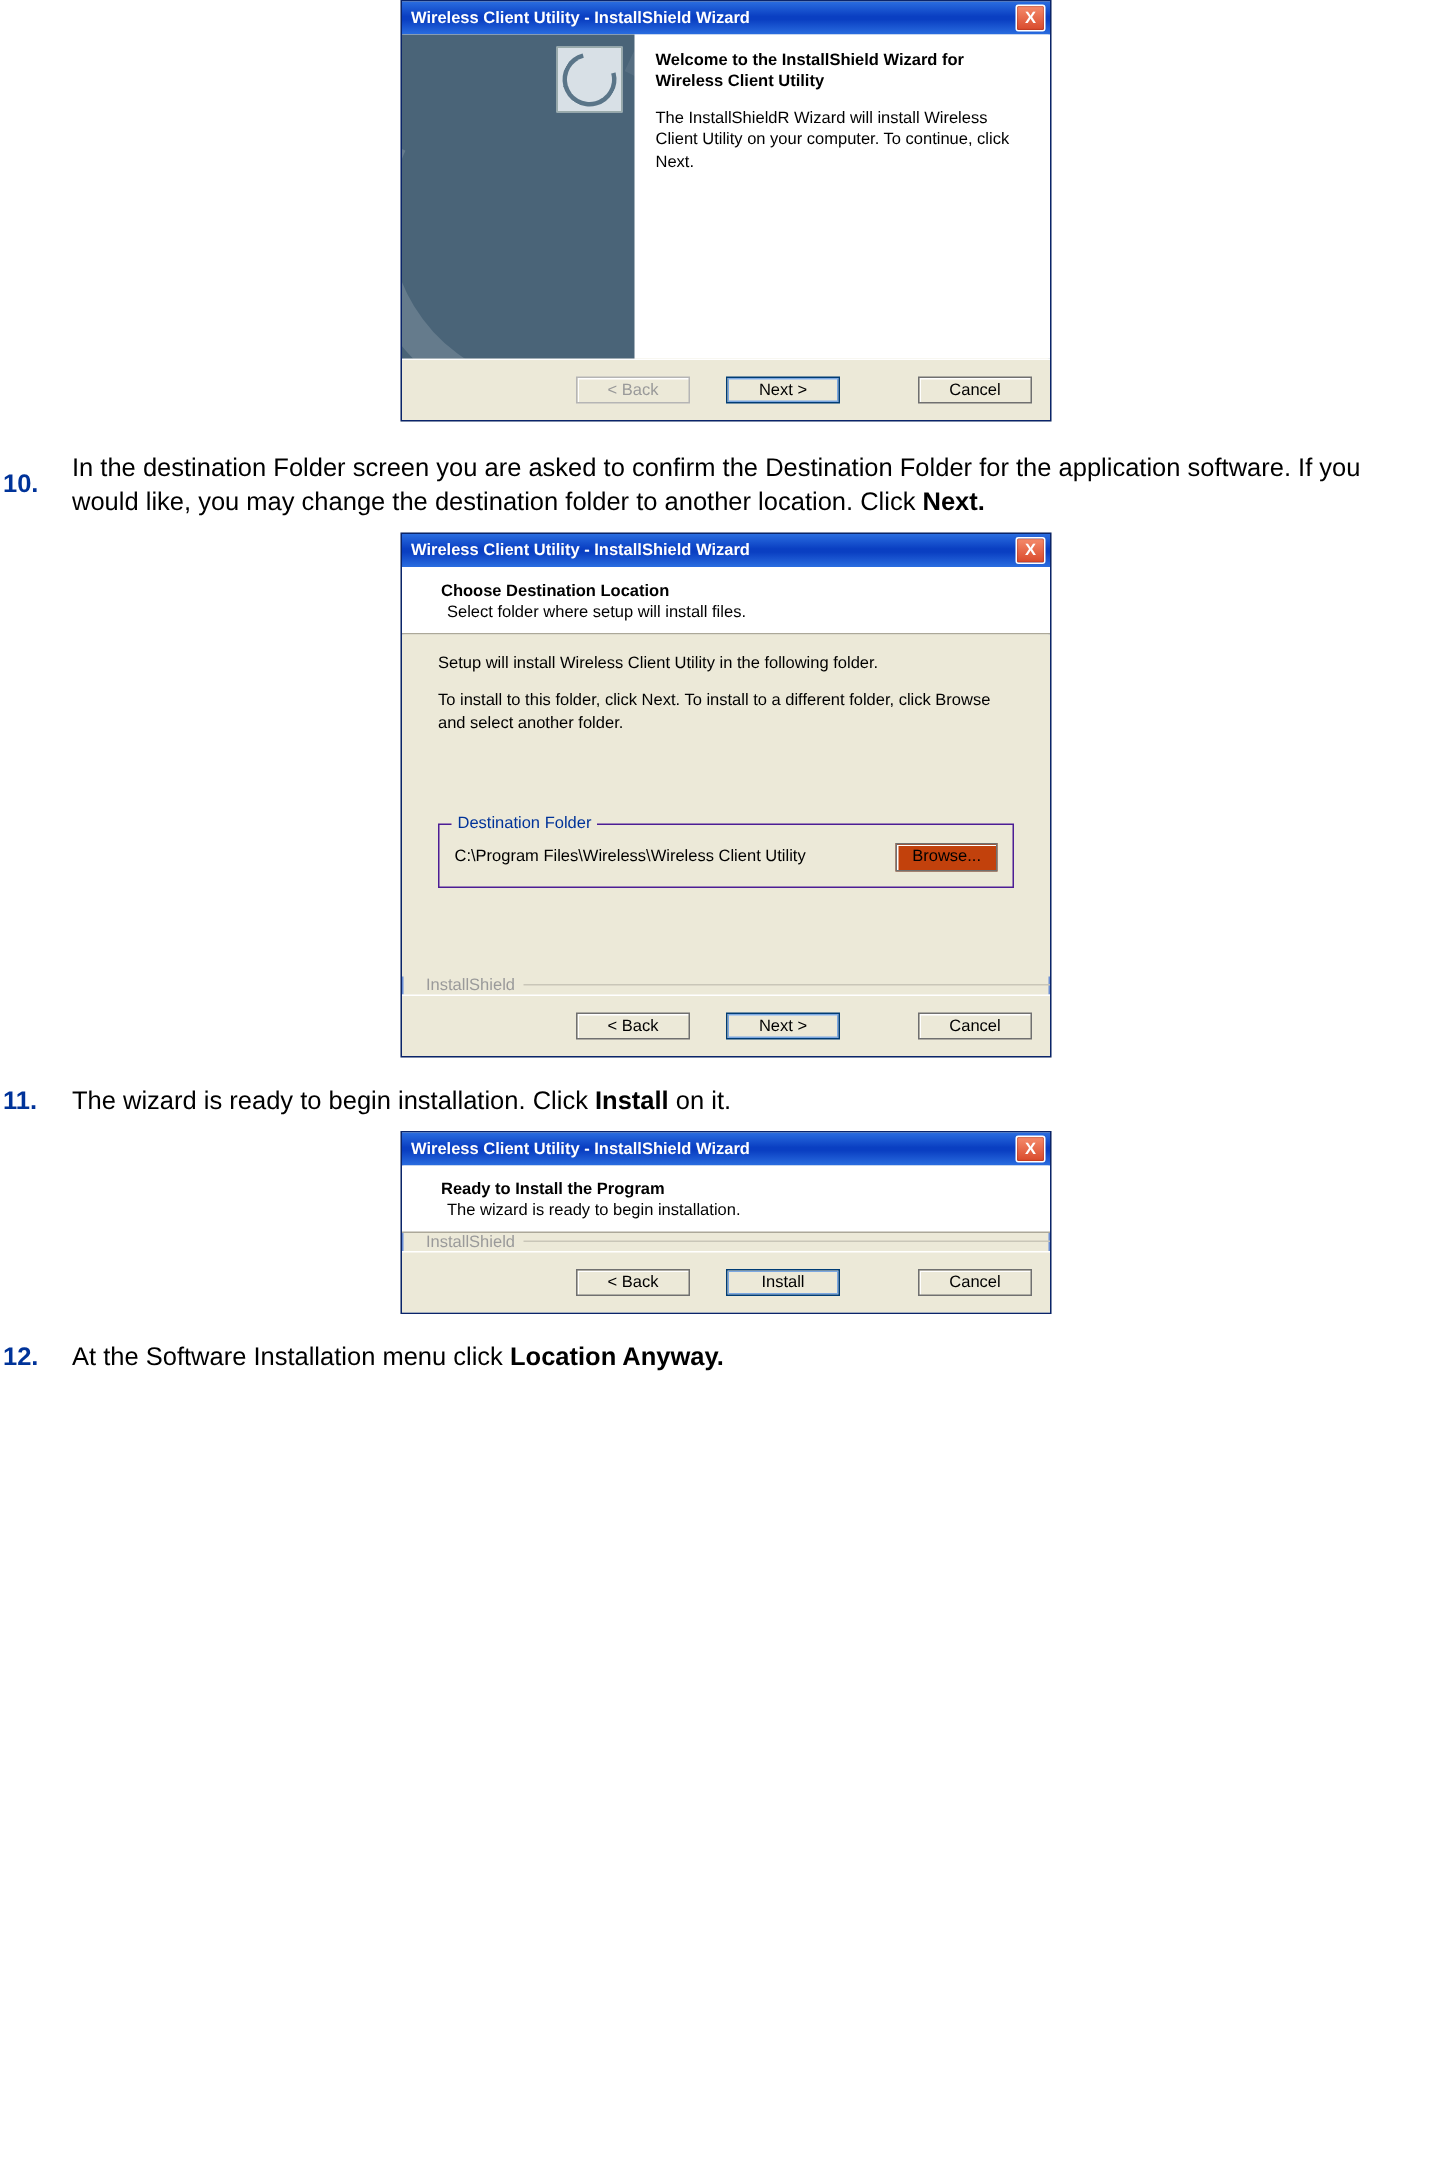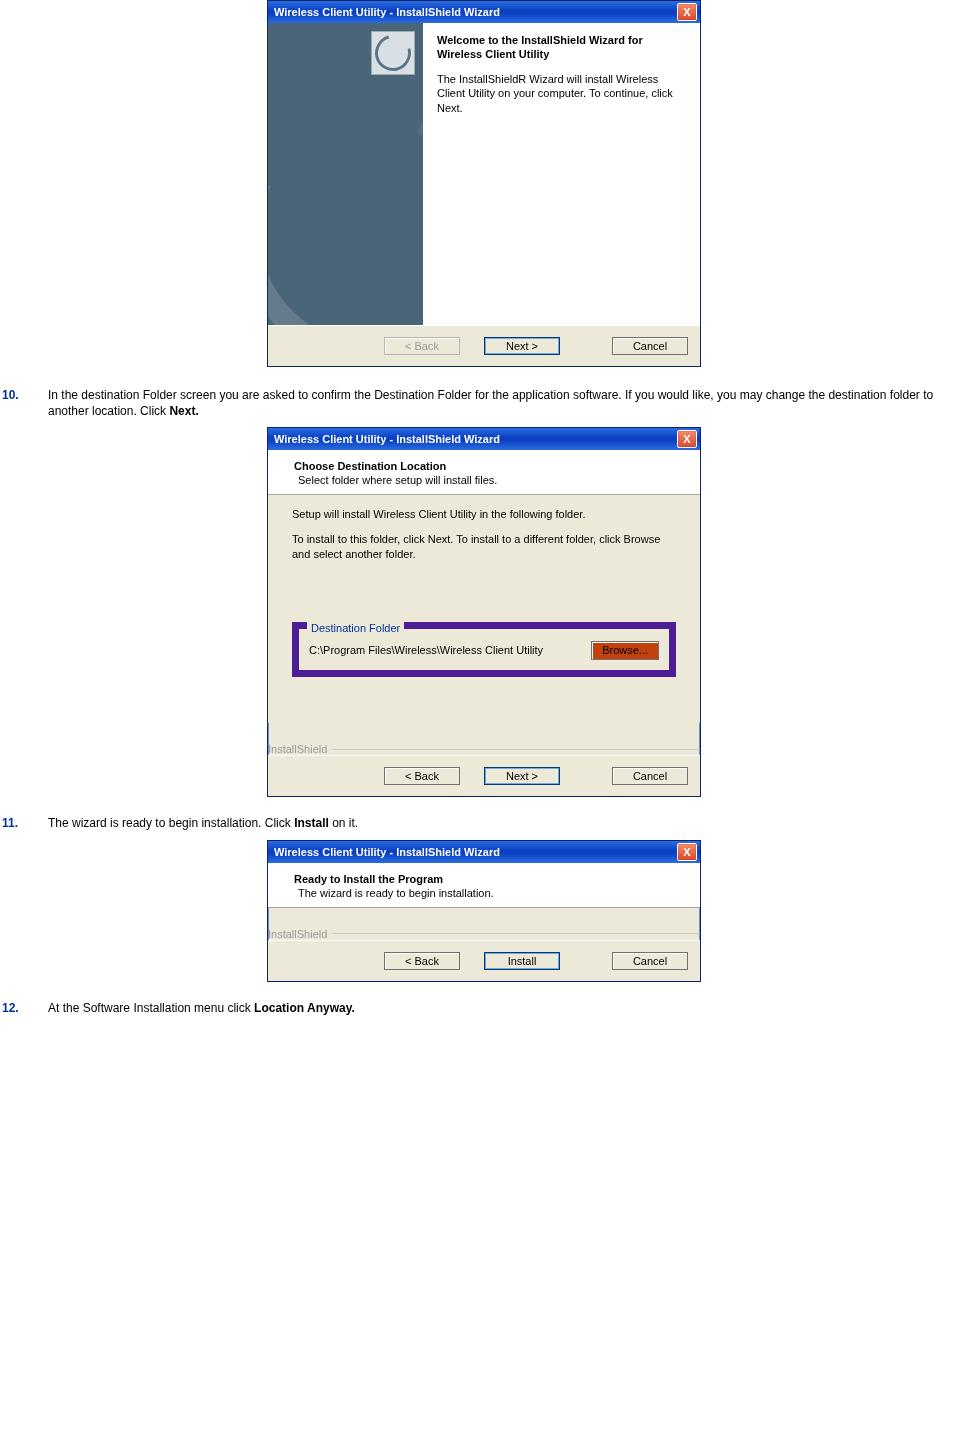--- a/index.html
+++ b/index.html
@@ -11,22 +11,23 @@
     width: 968px;
   }
   .page {
     width: 968px;
     padding: 0 0 40px 0;
     box-sizing: border-box;
   }
   .step-row {
     display: flex;
     margin: 18px 20px 8px 0;
-    font-size: 12px;
+    font-size: 17px;
     line-height: 1.35;
+    align-items: center;
   }
   .step-num {
     width: 46px;
     font-weight: bold;
     color: #003399;
     text-align: left;
     flex-shrink: 0;
     padding-left: 2px;
   }
   .step-text {
@@ -66,21 +67,21 @@
     border: 1px solid #fff;
     border-radius: 2px;
     display: flex; align-items: center; justify-content: center;
     font-size: 11px; font-weight: bold; color: #fff;
     box-shadow: 0 0 1px #600 inset;
   }
 
   
   .welcome-body {
     display: flex;
-    height: 302px;
+    height: 216px;
     background: #fff;
   }
   .welcome-left {
     width: 155px;
     background: #4a6478;
     position: relative;
     overflow: hidden;
   }
   .logo-box {
     position: absolute; top: 8px; right: 8px;
@@ -133,21 +134,21 @@
     padding: 12px 24px 6px 24px;
     font-size: 11px;
     color: #000;
     min-height: 210px;
     position: relative;
     line-height: 1.35;
   }
   .gray-body p { margin: 0 0 10px 0; }
 
   .dest-group {
-    border: 7px solid #4c1d95;
+    border: 1px solid #4c1d95;
     margin-top: 60px;
     position: relative;
     padding: 12px 10px 10px 10px;
     display: flex;
     align-items: center;
     gap: 10px;
     justify-content: flex-end;
   }
   .dest-group .legend {
     position: absolute;
@@ -165,25 +166,24 @@
     font-size: 11px;
     padding: 1px 10px;
     background: #c2410c;
     border: 1px solid #707070;
     box-shadow: 1px 1px 0 #fff inset;
   }
 
   .is-label {
     font-size: 11px;
     color: #9a9a9a;
-    padding: 0 0 0 0;
+    padding: 0 0 0 16px;
     display: flex;
     align-items: center;
     gap: 6px;
-    margin-top: 20px;
   }
   .is-label .line {
     flex: 1; height: 1px; background: #c9c6b8;
   }
 
   .btn-row {
     height: 40px;
     background: #ece9d8;
     display: flex;
     justify-content: flex-end;

